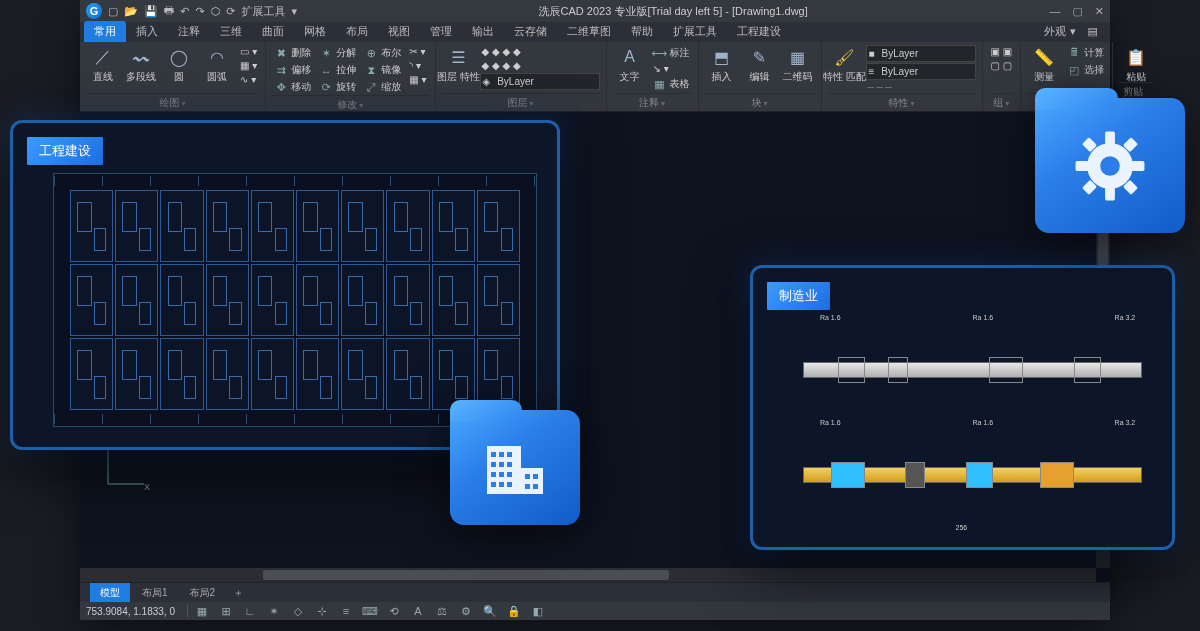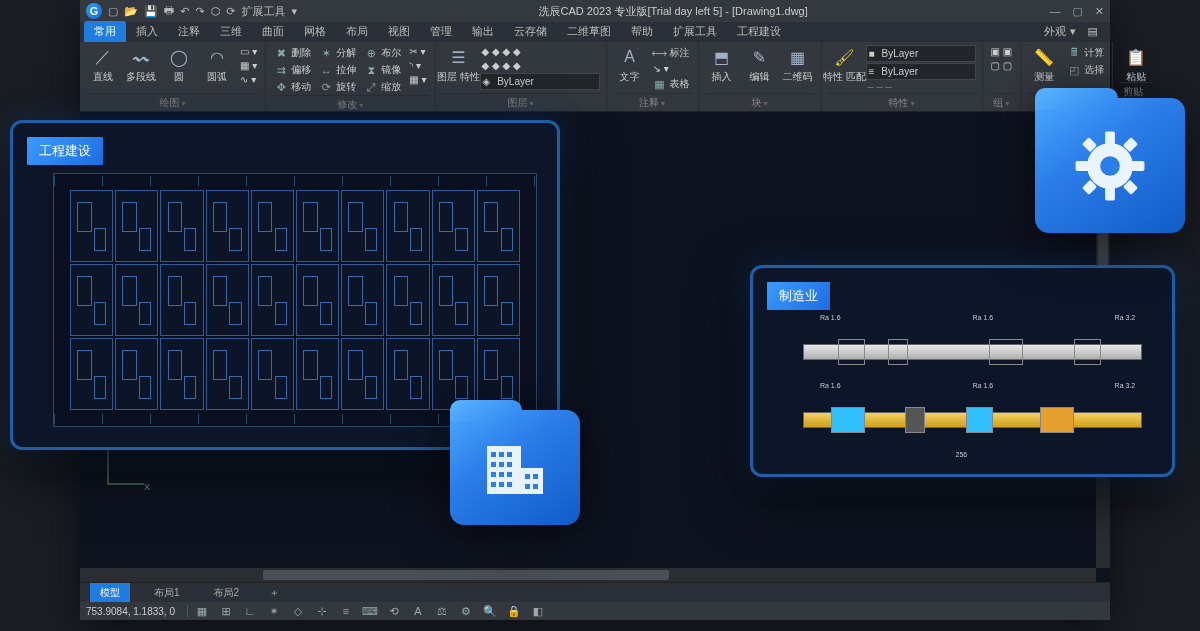--- a/index.html
+++ b/index.html
@@ -69,41 +69,41 @@
 
   
   .canvas-wrap { flex:1; background:#0e1320; position:relative; overflow:hidden; }
   .scroll-v { position:absolute; right:0; top:0; bottom:14px; width:14px; background:#2a2e33; }
   .scroll-v .thumb { position:absolute; left:2px; right:2px; top:20%; height:40%; background:#4a4f55; border-radius:2px; }
   .scroll-h { position:absolute; left:0; right:14px; bottom:0; height:14px; background:#2a2e33; }
   .scroll-h .thumb { position:absolute; top:2px; bottom:2px; left:18%; width:40%; background:#4a4f55; border-radius:2px; }
   .ucs { position:absolute; left:20px; bottom:90px; }
 
   
-  .bottom-tabs { height:20px; background:#2b2f38; display:flex; align-items:center; border-top:1px solid #222; font-size:10px; color:#aaa; padding-left:10px; gap:14px; }
+  .bottom-tabs { height:20px; background:#2b2f38; display:flex; align-items:center; border-top:1px solid #222; font-size:10px; color:#aaa; padding-left:10px; gap:2px; }
   .bottom-tabs .tab { padding:3px 10px; cursor:pointer; }
   .bottom-tabs .tab.active { background:#1f7de0; color:#fff; }
 
   
   .status { height:18px; background:#33383f; display:flex; align-items:center; font-size:10px; color:#bbb; padding:0 6px; gap:4px; }
   .status .coords { color:#ccc; margin-right:8px; white-space:nowrap; }
   .status .sicon { width:20px; height:14px; display:flex; align-items:center; justify-content:center; color:#9aa; cursor:pointer; border:1px solid transparent; font-size:11px; }
   .status .divider { width:1px; height:12px; background:#555; }
 
   
   .overlay-card {
     position:absolute;
     background:#0d1628;
     border-radius:12px;
     border:3px solid #1e5fa8;
     box-shadow: 0 20px 60px rgba(0,0,0,0.7), 0 0 30px rgba(30,100,200,0.3);
     overflow:hidden;
   }
   .overlay-card.eng { left:10px; top:120px; width:550px; height:330px; }
-  .overlay-card.mfg { left:750px; top:265px; width:425px; height:212px; }
+  .overlay-card.mfg { left:750px; top:265px; width:425px; height:285px; }
   .card-badge {
     position:absolute; left:14px; top:14px;
     background:linear-gradient(135deg,#3a9bff,#1e6de0);
     color:#fff; padding:5px 12px; border-radius:1px; font-size:13px; font-weight:500;
   }
   .card-content {
     position:absolute; left:40px; right:20px; top:50px; bottom:20px;
   }
   
   .floorplan {

